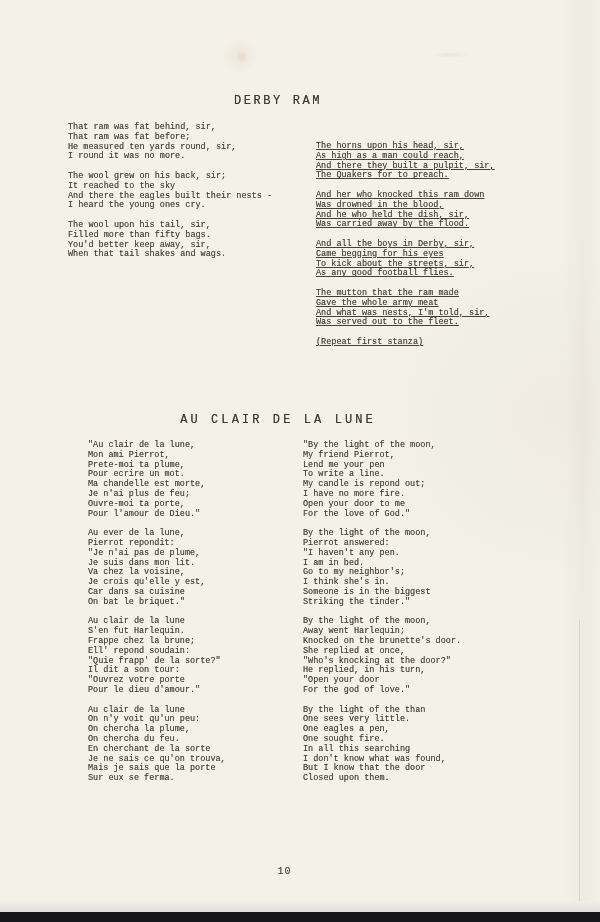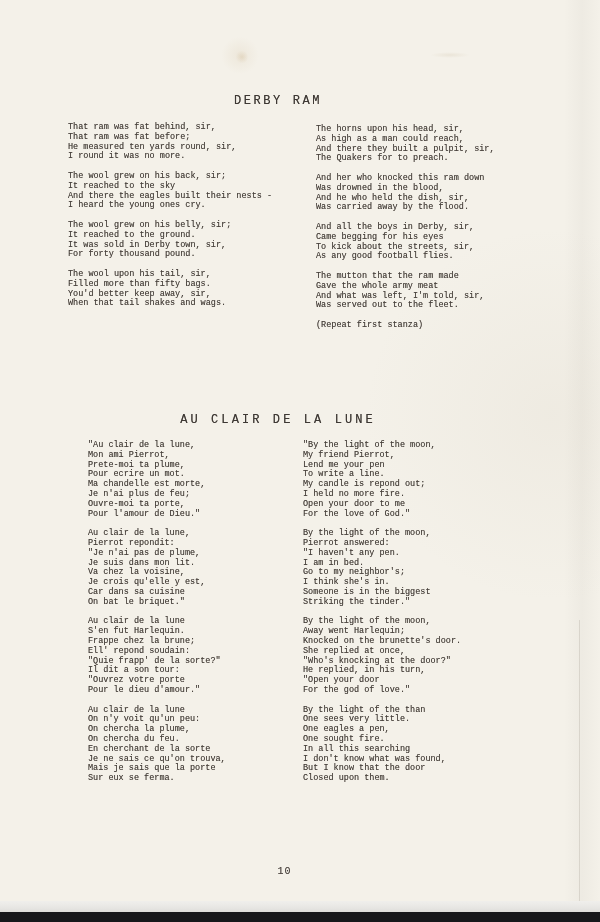--- a/index.html
+++ b/index.html
@@ -26,21 +26,21 @@
   #title-0{top:94px;}
   #title-1{top:413px;letter-spacing:3.1px;}
   .col{
     position:absolute;
     font-size:8.5px;line-height:9.8px;
     color:#46403b;
     text-shadow:0 0 .45px rgba(70,60,52,.55);
     white-space:nowrap;
   }
   #col-0-0{left:68px;top:123px;}
-  #col-0-1{left:316px;top:125px;}
+  #col-0-1{left:316px;top:142px;text-decoration:underline;}
   #col-1-0{left:88px;top:441px;}
   #col-1-1{left:303px;top:441px;}
   .stanza{margin:0 0 9.8px 0;}
   .line{height:9.8px;}
   .page-number{
     position:absolute;top:866px;left:12px;width:545px;text-align:center;
     font-size:10px;color:#4a4440;letter-spacing:1px;
     text-shadow:0 0 .4px rgba(70,60,52,.5);
   }
   .edge-band{
@@ -80,26 +80,20 @@
         <div class="line">He measured ten yards round, sir,</div>
         <div class="line">I round it was no more.</div>
       </div>
       <div class="stanza">
         <div class="line">The wool grew on his back, sir;</div>
         <div class="line">It reached to the sky</div>
         <div class="line">And there the eagles built their nests -</div>
         <div class="line">I heard the young ones cry.</div>
       </div>
       <div class="stanza">
-        <div class="line">The wool grew on his belly, sir;</div>
-        <div class="line">It reached to the ground.</div>
-        <div class="line">It was sold in Derby town, sir,</div>
-        <div class="line">For forty thousand pound.</div>
-      </div>
-      <div class="stanza">
         <div class="line">The wool upon his tail, sir,</div>
         <div class="line">Filled more than fifty bags.</div>
         <div class="line">You'd better keep away, sir,</div>
         <div class="line">When that tail shakes and wags.</div>
       </div>
     </div>
   <div class="col" id="col-0-1">
       <div class="stanza">
         <div class="line">The horns upon his head, sir,</div>
         <div class="line">As high as a man could reach,</div>
@@ -114,21 +108,21 @@
       </div>
       <div class="stanza">
         <div class="line">And all the boys in Derby, sir,</div>
         <div class="line">Came begging for his eyes</div>
         <div class="line">To kick about the streets, sir,</div>
         <div class="line">As any good football flies.</div>
       </div>
       <div class="stanza">
         <div class="line">The mutton that the ram made</div>
         <div class="line">Gave the whole army meat</div>
-        <div class="line">And what was left, I'm told, sir,</div>
+        <div class="line">And what was nests, I'm told, sir,</div>
         <div class="line">Was served out to the fleet.</div>
       </div>
       <div class="stanza">
         <div class="line">(Repeat first stanza)</div>
       </div>
     </div>
 
   <h2 class="song-title" id="title-1">AU CLAIR DE LA LUNE</h2>
 
   <div class="col" id="col-1-0">
@@ -136,21 +130,21 @@
         <div class="line">"Au clair de la lune,</div>
         <div class="line">Mon ami Pierrot,</div>
         <div class="line">Prete-moi ta plume,</div>
         <div class="line">Pour ecrire un mot.</div>
         <div class="line">Ma chandelle est morte,</div>
         <div class="line">Je n'ai plus de feu;</div>
         <div class="line">Ouvre-moi ta porte,</div>
         <div class="line">Pour l'amour de Dieu."</div>
       </div>
       <div class="stanza">
-        <div class="line">Au clair de la lune,</div>
+        <div class="line">Au ever de la lune,</div>
         <div class="line">Pierrot repondit:</div>
         <div class="line">"Je n'ai pas de plume,</div>
         <div class="line">Je suis dans mon lit.</div>
         <div class="line">Va chez la voisine,</div>
         <div class="line">Je crois qu'elle y est,</div>
         <div class="line">Car dans sa cuisine</div>
         <div class="line">On bat le briquet."</div>
       </div>
       <div class="stanza">
         <div class="line">Au clair de la lune</div>
@@ -173,21 +167,21 @@
         <div class="line">Sur eux se ferma.</div>
       </div>
     </div>
   <div class="col" id="col-1-1">
       <div class="stanza">
         <div class="line">"By the light of the moon,</div>
         <div class="line">My friend Pierrot,</div>
         <div class="line">Lend me your pen</div>
         <div class="line">To write a line.</div>
         <div class="line">My candle is repond out;</div>
-        <div class="line">I held no more fire.</div>
+        <div class="line">I have no more fire.</div>
         <div class="line">Open your door to me</div>
         <div class="line">For the love of God."</div>
       </div>
       <div class="stanza">
         <div class="line">By the light of the moon,</div>
         <div class="line">Pierrot answered:</div>
         <div class="line">"I haven't any pen.</div>
         <div class="line">I am in bed.</div>
         <div class="line">Go to my neighbor's;</div>
         <div class="line">I think she's in.</div>

